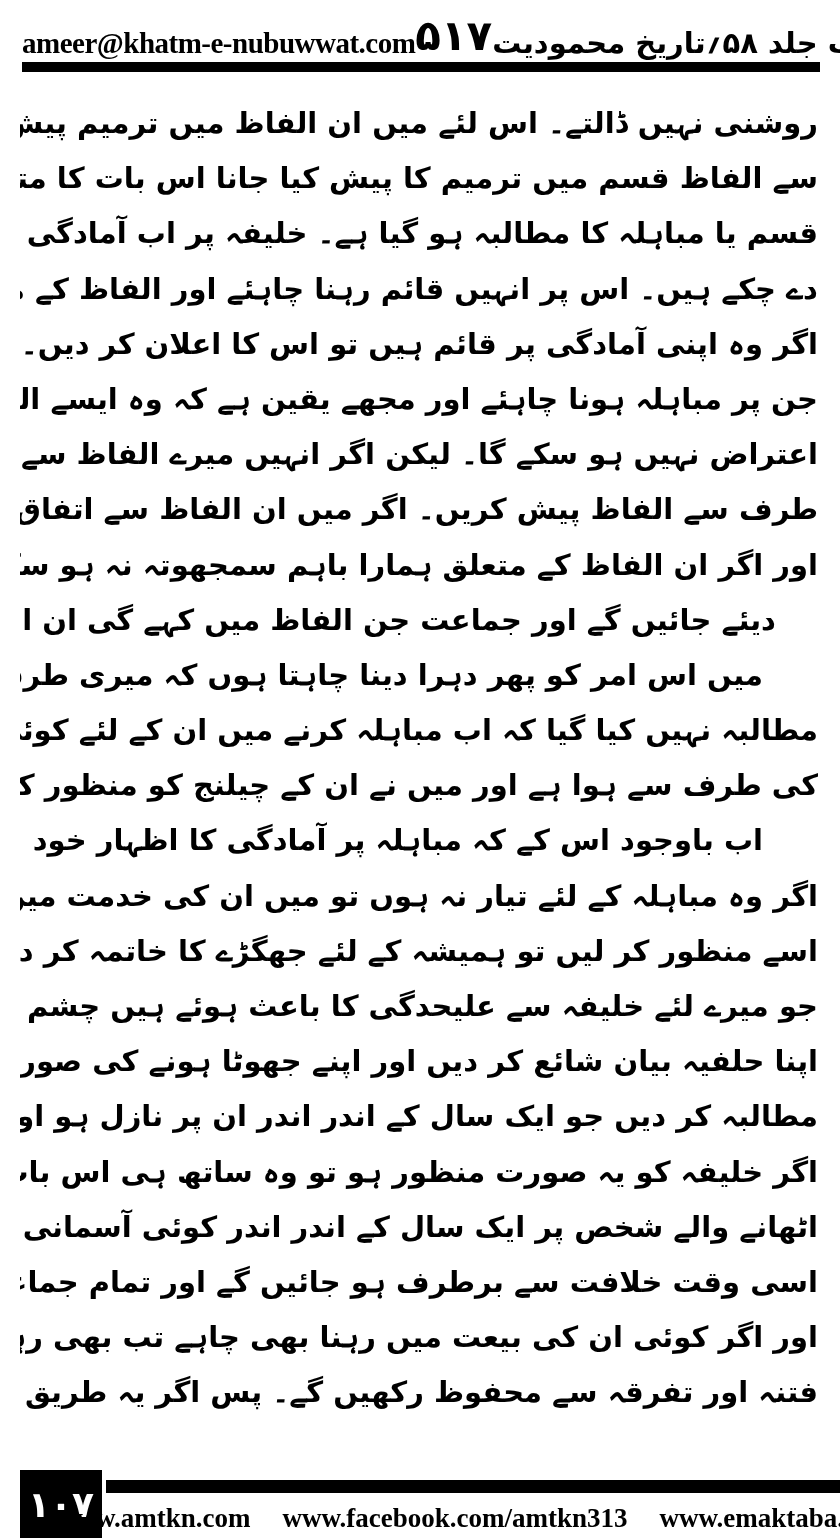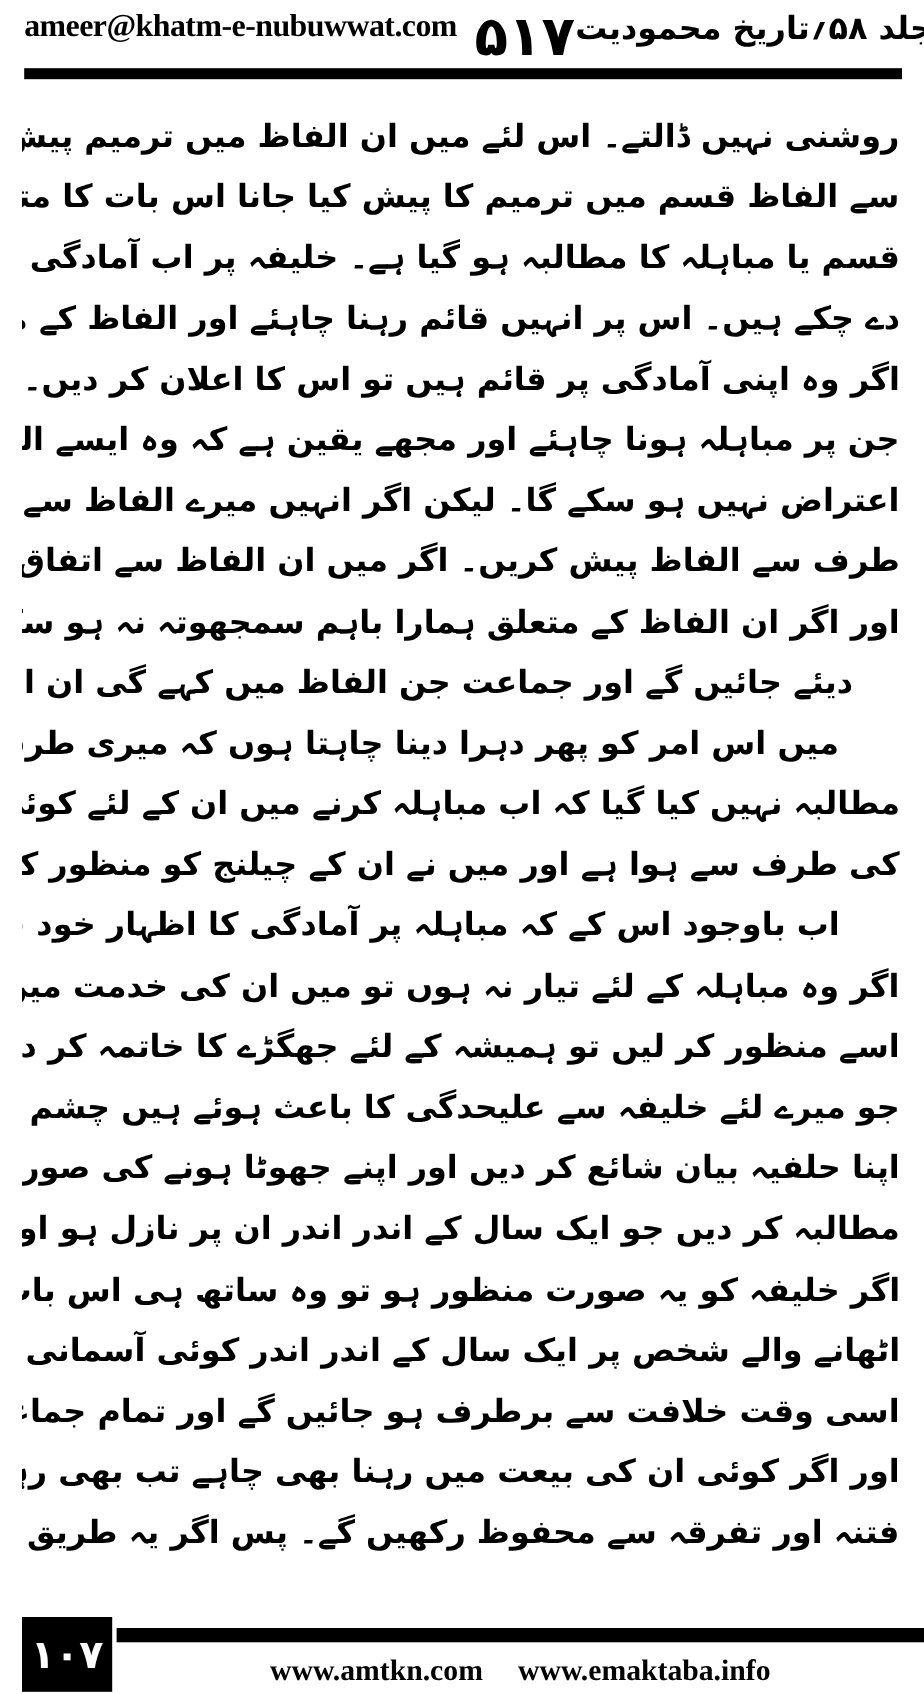--- a/index.html
+++ b/index.html
@@ -8,32 +8,32 @@
     width: 840px; height: 1540px;
     background: #ffffff;
     color: #000000;
     overflow: hidden;
     font-family: "DejaVu Sans", sans-serif;
   }
 
   
   .header {
     position: absolute; top: 8px; left: 22px; right: 22px; height: 52px;
-    display: flex; align-items: flex-start;
+    display: flex; align-items: flex-end;
   }
   .header-email {
     font-family: "Liberation Serif", serif;
     font-weight: bold; font-size: 29px; letter-spacing: -0.5px;
     white-space: nowrap;
   }
   .header-pageno {
     font-family: "DejaVu Sans", sans-serif;
     direction: rtl;
-    font-weight: bold; font-size: 50px;
-    margin-left: 16px; margin-top: -4px;
+    font-weight: bold; font-size: 42px;
+    margin-top: -4px;
   }
   .header-title {
     margin-left: auto;
     direction: rtl;
     font-weight: bold; font-size: 29px;
     white-space: nowrap;
   }
   .header-rule {
     position: absolute; top: 62px; left: 22px; right: 20px; height: 10px;
     background: #000000;
@@ -113,17 +113,18 @@
     <div class="line">فتنہ اور تفرقہ سے محفوظ رکھیں گے۔ پس اگر یہ طریق خلیفہ کو منظور ہو تو میں حلف کے الفاظ آپ کی</div>
   </div>
 
   <div class="footer">
     <div class="footer-pagebox">
       <span>۱۰۷</span>
     </div>
     <div class="footer-bar"></div>
     <div class="footer-links">
       <span>www.amtkn.com</span>
+      <span>www.facebook.com/amtkn313</span>
       <span>www.emaktaba.info</span>
     </div>
   </div>
 
 </div>
 
 </body></html>

